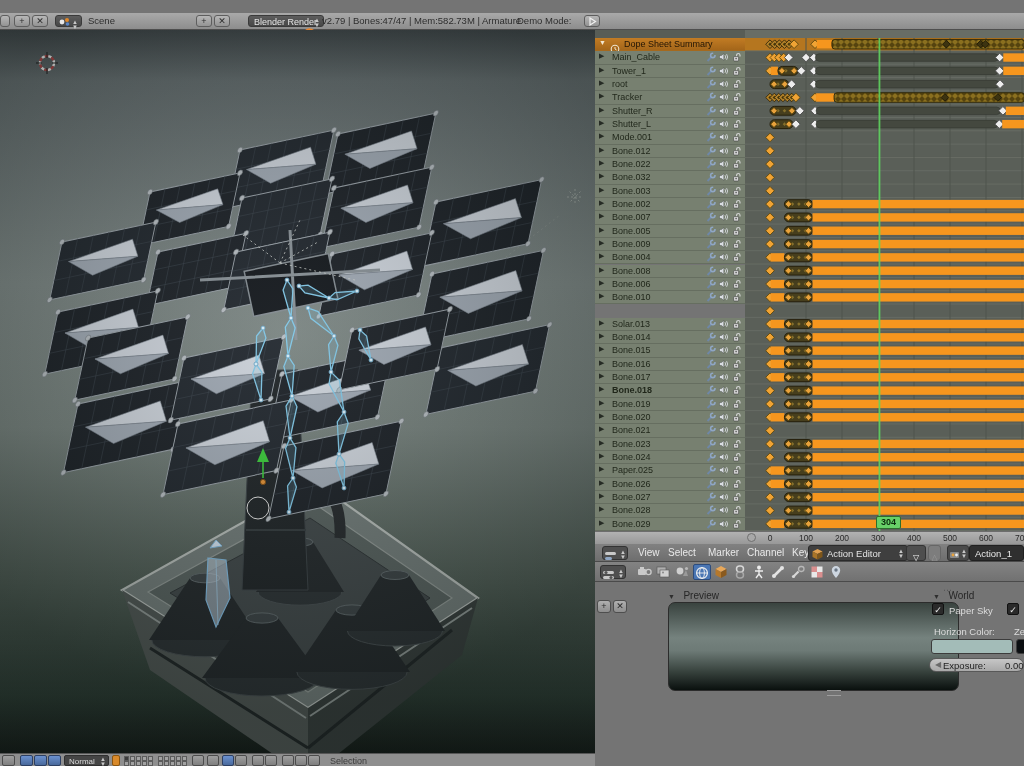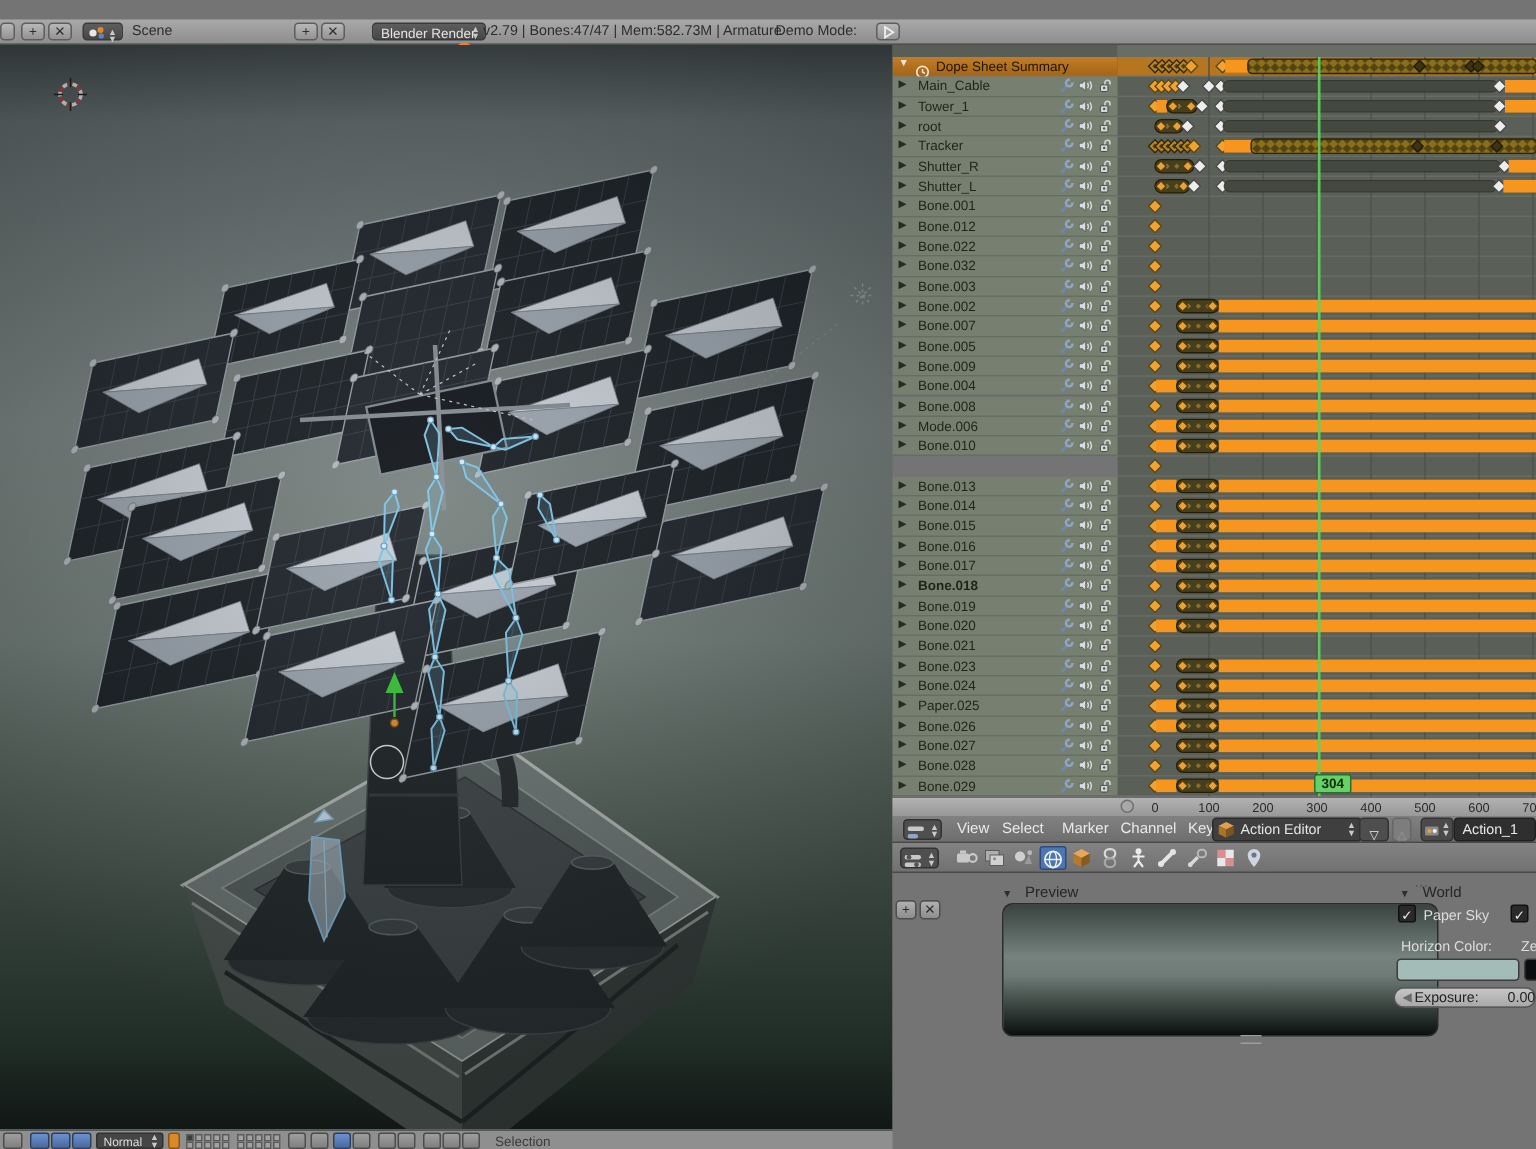--- a/index.html
+++ b/index.html
@@ -625,21 +625,21 @@
             <polygon points="0.5,3.5 2.5,3.5 4.8,1.5 4.8,8.5 2.5,6.5 0.5,6.5" fill="#d9dde2" stroke="#3a3f3a" stroke-width="0.4"></polygon>
             <path d="M6 3.2 q1.2 1.8 0 3.6 M7.6 2.2 q2 2.8 0 5.6" stroke="#d9dde2" fill="none" stroke-width="0.9"></path>
           </svg><svg width="10" height="10">
             <path d="M4.6 4.6 V3.2 a1.7 1.7 0 0 1 3.4 0 V4.4" stroke="#d2d2d2" fill="none" stroke-width="1.1"></path>
             <rect x="1.6" y="4.6" width="5" height="4.4" rx="0.8" fill="#d5d5d5" stroke="#2e2e2e" stroke-width="0.5"></rect>
             <circle cx="4.1" cy="6.6" r="0.8" fill="#555"></circle>
           </svg></span>
       </div>
       <div class="ch-row" style="top: 93.268px;">
         <span class="ch-arrow">▶</span>
-        <span class="ch-name">Bone.001</span>
+        <span class="ch-name">Mode.001</span>
         <span class="ch-tools"><svg width="10" height="10">
             <path d="M1.5 9 L5 5.5" stroke="#6f87a8" stroke-width="1.8"></path>
             <circle cx="6.8" cy="3.4" r="2.2" fill="none" stroke="#8fa6c4" stroke-width="1.6"></circle>
             <rect x="7.2" y="0" width="3" height="3" fill="#778070"></rect>
           </svg><svg width="10" height="10">
             <polygon points="0.5,3.5 2.5,3.5 4.8,1.5 4.8,8.5 2.5,6.5 0.5,6.5" fill="#d9dde2" stroke="#3a3f3a" stroke-width="0.4"></polygon>
             <path d="M6 3.2 q1.2 1.8 0 3.6 M7.6 2.2 q2 2.8 0 5.6" stroke="#d9dde2" fill="none" stroke-width="0.9"></path>
           </svg><svg width="10" height="10">
             <path d="M4.6 4.6 V3.2 a1.7 1.7 0 0 1 3.4 0 V4.4" stroke="#d2d2d2" fill="none" stroke-width="1.1"></path>
             <rect x="1.6" y="4.6" width="5" height="4.4" rx="0.8" fill="#d5d5d5" stroke="#2e2e2e" stroke-width="0.5"></rect>
@@ -801,21 +801,21 @@
             <polygon points="0.5,3.5 2.5,3.5 4.8,1.5 4.8,8.5 2.5,6.5 0.5,6.5" fill="#d9dde2" stroke="#3a3f3a" stroke-width="0.4"></polygon>
             <path d="M6 3.2 q1.2 1.8 0 3.6 M7.6 2.2 q2 2.8 0 5.6" stroke="#d9dde2" fill="none" stroke-width="0.9"></path>
           </svg><svg width="10" height="10">
             <path d="M4.6 4.6 V3.2 a1.7 1.7 0 0 1 3.4 0 V4.4" stroke="#d2d2d2" fill="none" stroke-width="1.1"></path>
             <rect x="1.6" y="4.6" width="5" height="4.4" rx="0.8" fill="#d5d5d5" stroke="#2e2e2e" stroke-width="0.5"></rect>
             <circle cx="4.1" cy="6.6" r="0.8" fill="#555"></circle>
           </svg></span>
       </div>
       <div class="ch-row" style="top: 239.832px;">
         <span class="ch-arrow">▶</span>
-        <span class="ch-name">Mode.006</span>
+        <span class="ch-name">Bone.006</span>
         <span class="ch-tools"><svg width="10" height="10">
             <path d="M1.5 9 L5 5.5" stroke="#6f87a8" stroke-width="1.8"></path>
             <circle cx="6.8" cy="3.4" r="2.2" fill="none" stroke="#8fa6c4" stroke-width="1.6"></circle>
             <rect x="7.2" y="0" width="3" height="3" fill="#778070"></rect>
           </svg><svg width="10" height="10">
             <polygon points="0.5,3.5 2.5,3.5 4.8,1.5 4.8,8.5 2.5,6.5 0.5,6.5" fill="#d9dde2" stroke="#3a3f3a" stroke-width="0.4"></polygon>
             <path d="M6 3.2 q1.2 1.8 0 3.6 M7.6 2.2 q2 2.8 0 5.6" stroke="#d9dde2" fill="none" stroke-width="0.9"></path>
           </svg><svg width="10" height="10">
             <path d="M4.6 4.6 V3.2 a1.7 1.7 0 0 1 3.4 0 V4.4" stroke="#d2d2d2" fill="none" stroke-width="1.1"></path>
             <rect x="1.6" y="4.6" width="5" height="4.4" rx="0.8" fill="#d5d5d5" stroke="#2e2e2e" stroke-width="0.5"></rect>
@@ -849,21 +849,21 @@
             <polygon points="0.5,3.5 2.5,3.5 4.8,1.5 4.8,8.5 2.5,6.5 0.5,6.5" fill="#d9dde2" stroke="#3a3f3a" stroke-width="0.4"></polygon>
             <path d="M6 3.2 q1.2 1.8 0 3.6 M7.6 2.2 q2 2.8 0 5.6" stroke="#d9dde2" fill="none" stroke-width="0.9"></path>
           </svg><svg width="10" height="10">
             <path d="M4.6 4.6 V3.2 a1.7 1.7 0 0 1 3.4 0 V4.4" stroke="#d2d2d2" fill="none" stroke-width="1.1"></path>
             <rect x="1.6" y="4.6" width="5" height="4.4" rx="0.8" fill="#d5d5d5" stroke="#2e2e2e" stroke-width="0.5"></rect>
             <circle cx="4.1" cy="6.6" r="0.8" fill="#555"></circle>
           </svg></span>
       </div>
       <div class="ch-row" style="top: 279.804px;">
         <span class="ch-arrow">▶</span>
-        <span class="ch-name">Bone.013</span>
+        <span class="ch-name">Solar.013</span>
         <span class="ch-tools"><svg width="10" height="10">
             <path d="M1.5 9 L5 5.5" stroke="#6f87a8" stroke-width="1.8"></path>
             <circle cx="6.8" cy="3.4" r="2.2" fill="none" stroke="#8fa6c4" stroke-width="1.6"></circle>
             <rect x="7.2" y="0" width="3" height="3" fill="#778070"></rect>
           </svg><svg width="10" height="10">
             <polygon points="0.5,3.5 2.5,3.5 4.8,1.5 4.8,8.5 2.5,6.5 0.5,6.5" fill="#d9dde2" stroke="#3a3f3a" stroke-width="0.4"></polygon>
             <path d="M6 3.2 q1.2 1.8 0 3.6 M7.6 2.2 q2 2.8 0 5.6" stroke="#d9dde2" fill="none" stroke-width="0.9"></path>
           </svg><svg width="10" height="10">
             <path d="M4.6 4.6 V3.2 a1.7 1.7 0 0 1 3.4 0 V4.4" stroke="#d2d2d2" fill="none" stroke-width="1.1"></path>
             <rect x="1.6" y="4.6" width="5" height="4.4" rx="0.8" fill="#d5d5d5" stroke="#2e2e2e" stroke-width="0.5"></rect>

